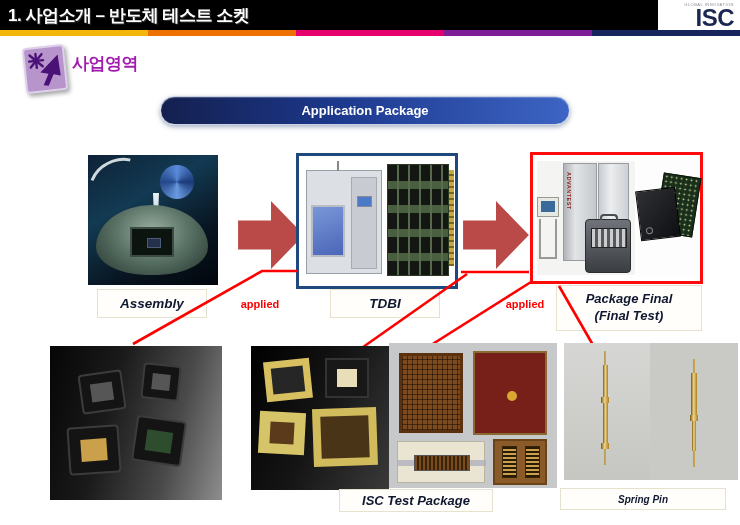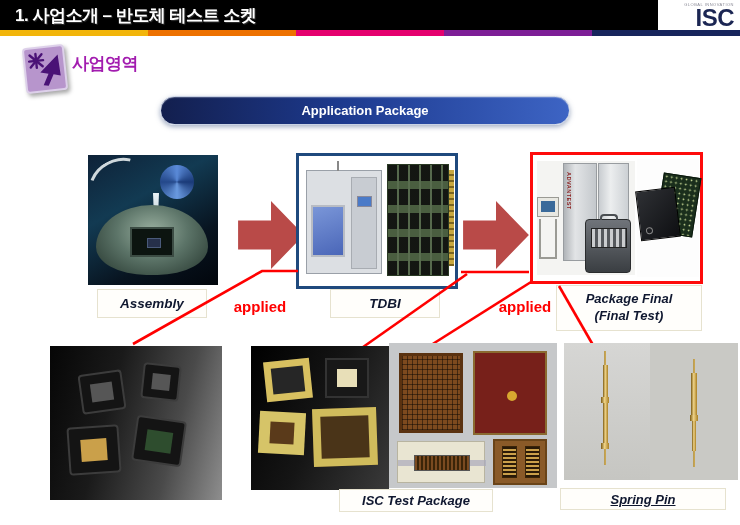--- a/index.html
+++ b/index.html
@@ -1,21 +1,21 @@
 <!DOCTYPE html>
 <html><head>
 <meta charset="utf-8">
 <style>
   * { margin:0; padding:0; box-sizing:border-box; }
   body { font-family:"Liberation Sans", sans-serif; background:#fff; }
   .slide { position:relative; width:740px; height:525px; background:#fff; overflow:hidden; }
 
   
   .topbar { position:absolute; left:0; top:0; width:658px; height:30px; background:#000; display:flex; align-items:center; }
-  .topbar .title { color:#fff; font-weight:bold; font-size:17px; padding-left:15px; letter-spacing:-0.5px; text-shadow:1px 1px 1px #333; }
+  .topbar .title { color:#fff; font-weight:bold; font-size:17px; padding-left:8px; letter-spacing:-0.5px; text-shadow:1px 1px 1px #333; }
   .logo-block { position:absolute; left:658px; top:0; width:82px; height:30px; background:#fff; text-align:right; padding-right:6px; }
   .logo-tagline { font-size:4px; color:#8a8a96; margin-top:2px; letter-spacing:0.5px; }
   .logo-text { font-size:24px; font-weight:bold; color:#1B2653; line-height:21px; letter-spacing:-0.5px; }
   .stripe { position:absolute; left:0; top:30px; width:740px; height:6px; display:flex; }
   .stripe span { height:100%; width:148px; }
   .st1{background:#F2B50A}.st2{background:#ED7100}.st3{background:#E5006E}.st4{background:#7D1E96}.st5{background:#17255C}
 
   
   .sec-icon { position:absolute; left:24px; top:46px; width:42px; height:46px; background:#b795cc; border:2px solid #ddd0ea; border-radius:4px; transform:rotate(-6deg); box-shadow:2px 3px 4px rgba(0,0,0,.35); }
   .sec-title { position:absolute; left:72px; top:52px; font-size:17px; font-weight:bold; color:#a21caf; letter-spacing:-0.5px; }
@@ -67,22 +67,22 @@
   .a1 { left:238px; top:199px; } .a2 { left:463px; top:199px; }
   .overlay { position:absolute; left:0; top:0; width:740px; height:525px; pointer-events:none; }
 
   
   .plabel { position:absolute; background:#fffefb; border:1px solid #e6e2cf; display:flex; flex-direction:column; align-items:center; justify-content:center; font-style:italic; font-weight:bold; font-size:13.5px; color:#101830; }
   .lab-assembly { left:97px; top:289px; width:110px; height:29px; }
   .lab-tdbi { left:330px; top:289px; width:110px; height:29px; }
   .lab-pkg { left:556px; top:285px; width:146px; height:46px; font-size:13px; line-height:1.3; }
   .lab-burnin { left:53px; top:501px; width:152px; height:22px; font-size:13px; }
   .lab-isc { left:339px; top:489px; width:154px; height:23px; font-size:13px; }
-  .lab-spring { left:560px; top:488px; width:166px; height:22px; font-size:13px;text-decoration:underline; }
-  .applied { position:absolute; width:64px; text-align:center; color:#FF0000; font-size:15px; font-weight:600; }
+  .lab-spring { left:560px; top:488px; width:166px; height:22px; font-size:10px; }
+  .applied { position:absolute; width:64px; text-align:center; color:#FF0000; font-size:11px; font-weight:600; }
   .ap1 { left:228px; top:298px; } .ap2 { left:493px; top:298px; }
 
   
   .burnin-photo { left:50px; top:346px; width:172px; height:154px; background:linear-gradient(105deg,#060606 0%,#1a1a1a 35%,#4a4a4a 70%,#8e8e8e 100%); }
   .bsock { position:absolute; background:#141414; border:2px solid #3c3c3c; border-radius:4px; display:flex; align-items:center; justify-content:center; }
   .bsock i { display:block; width:55%; height:50%; background:#565656; }
   .bsock.gold i { background:#caa04a; } .bsock.green i { background:#2e4d2e; }
   .bs1{left:30px;top:26px;width:44px;height:40px;transform:rotate(-8deg);}
   .bs2{left:92px;top:18px;width:38px;height:36px;transform:rotate(6deg);}
   .bs3{left:18px;top:80px;width:52px;height:48px;transform:rotate(-4deg);}

